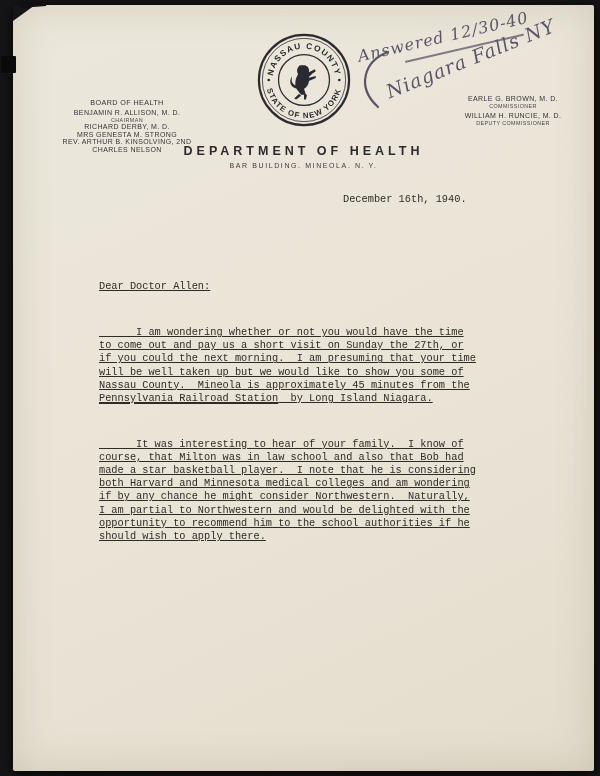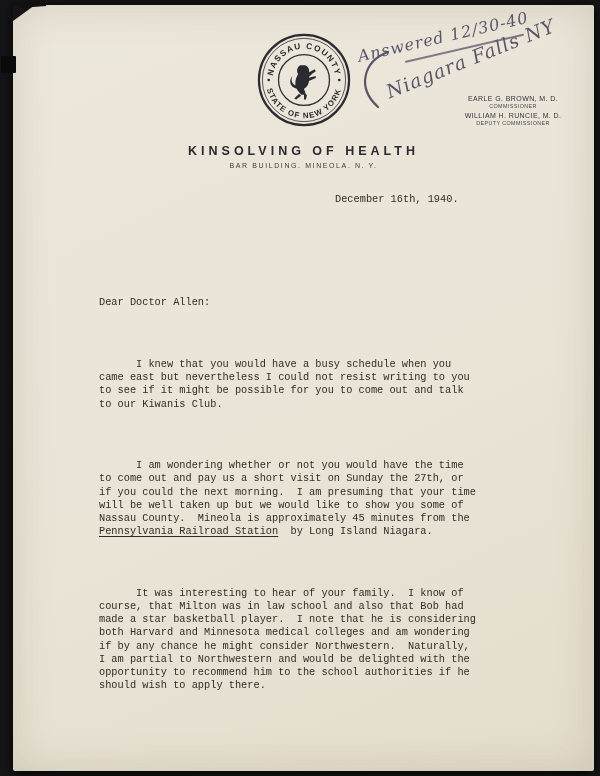--- a/index.html
+++ b/index.html
@@ -67,28 +67,28 @@
   .ann-flourish { position:absolute; left:341px; top:44px; }
   .ann-underline {
     position:absolute; left:392px; top:56px; width:122px; height:1.6px;
     background:#46425a; transform:rotate(-13deg); transform-origin:left center;
     border-radius:2px; opacity:.75;
   }
 
   
   .type { font-family:"Liberation Mono", monospace; color:#2f2c28; }
   .date-line {
-    position:absolute; left:322px; top:188px;
+    position:absolute; left:330px; top:188px;
     font-size:10.3px; white-space:pre;
   }
   .body-block {
     position:absolute; left:86px; top:243px; width:424px;
     font-size:10.3px; line-height:13.2px; white-space:pre-wrap;
   }
-  .block { margin-top:22px; }
+  .block { margin-top:6px;text-decoration:underline; }
   .u { text-decoration:underline; text-underline-offset:2px; }
 </style>
 </head>
 <body>
 
 <div class="paper">
 
   <svg class="seal" viewBox="-50 -50 100 100">
     <circle cx="0" cy="0" r="46" fill="none" stroke="#2b2a31" stroke-width="2.2"></circle>
     <circle cx="0" cy="0" r="42.5" fill="none" stroke="#2b2a31" stroke-width="0.8"></circle>
@@ -108,48 +108,53 @@
     <g fill="#2b2a31" transform="translate(-1,1)">
       <path d="M -3,-16 C -6,-14 -7,-10 -5,-7 C -8,-2 -9,4 -6,9 L -2,14 L 3,14 L 1,8 C 5,6 7,1 6,-4 L 9,-7 L 6,-9 C 7,-12 5,-15 2,-16 Z"></path>
       <path d="M -6,8 C -13,7 -15,0 -11,-5 C -13,1 -10,5 -5,5 Z"></path>
       <path d="M 4,-8 L 12,-12 L 13,-10 L 6,-5 Z"></path>
       <path d="M 5,-3 L 13,-5 L 13,-3 L 6,0 Z"></path>
       <path d="M -4,13 L -9,18 L -7,19 L -2,15 Z"></path>
       <path d="M 1,13 L 1,19 L 3,19 L 4,14 Z"></path>
     </g>
   </svg>
 
+  <div class="board-block">
+    <div class="lh-title">BOARD OF HEALTH</div>
+    <div class="lh-name">BENJAMIN R. ALLISON, M. D.</div>
+    <div class="lh-role">CHAIRMAN</div>
+    <div class="lh-name">RICHARD DERBY, M. D.</div>
+    <div class="lh-name">MRS GENESTA M. STRONG</div>
+    <div class="lh-name">REV. ARTHUR B. KINSOLVING, 2ND</div>
+    <div class="lh-name">CHARLES NELSON</div>
+  </div>
 
   <div class="officials-block">
     <div class="lh-name" style="margin-top:0">EARLE G. BROWN, M. D.</div>
     <div class="lh-role">COMMISSIONER</div>
     <div class="lh-name">WILLIAM H. RUNCIE, M. D.</div>
     <div class="lh-role">DEPUTY COMMISSIONER</div>
   </div>
 
-  <div class="department">KINSOLVING OF HEALTH</div>
+  <div class="department">DEPARTMENT OF HEALTH</div>
   <div class="address-line">BAR BUILDING. MINEOLA. N. Y.</div>
 
   <div class="annotation">
     <svg class="ann-flourish" width="44" height="62" viewBox="0 0 44 62">
       <path d="M 34,3 C 10,12 2,38 24,58" fill="none" stroke="#46425a" stroke-width="2.2" stroke-linecap="round"></path>
     </svg>
     <div class="ann-underline"></div>
     <span class="ann-line ann-l1">Answered 12/30-40</span>
     <span class="ann-line ann-l2">Niagara Falls NY</span>
   </div>
 
   <div class="type date-line">December 16th, 1940.</div>
 
   <div class="type body-block">
     <div class="block">Dear Doctor Allen:</div>
-    <div class="block">      I knew that you would have a busy schedule when you
-came east but nevertheless I could not resist writing to you
-to see if it might be possible for you to come out and talk
-to our Kiwanis Club.</div>
     <div class="block"><span>      I am wondering whether or not you would have the time
 to come out and pay us a short visit on Sunday the 27th, or
 if you could the next morning.  I am presuming that your time
 will be well taken up but we would like to show you some of
 Nassau County.  Mineola is approximately 45 minutes from the
 </span><span class="u">Pennsylvania Railroad Station</span><span>  by Long Island Niagara.</span></div>
     <div class="block">      It was interesting to hear of your family.  I know of
 course, that Milton was in law school and also that Bob had
 made a star basketball player.  I note that he is considering
 both Harvard and Minnesota medical colleges and am wondering

